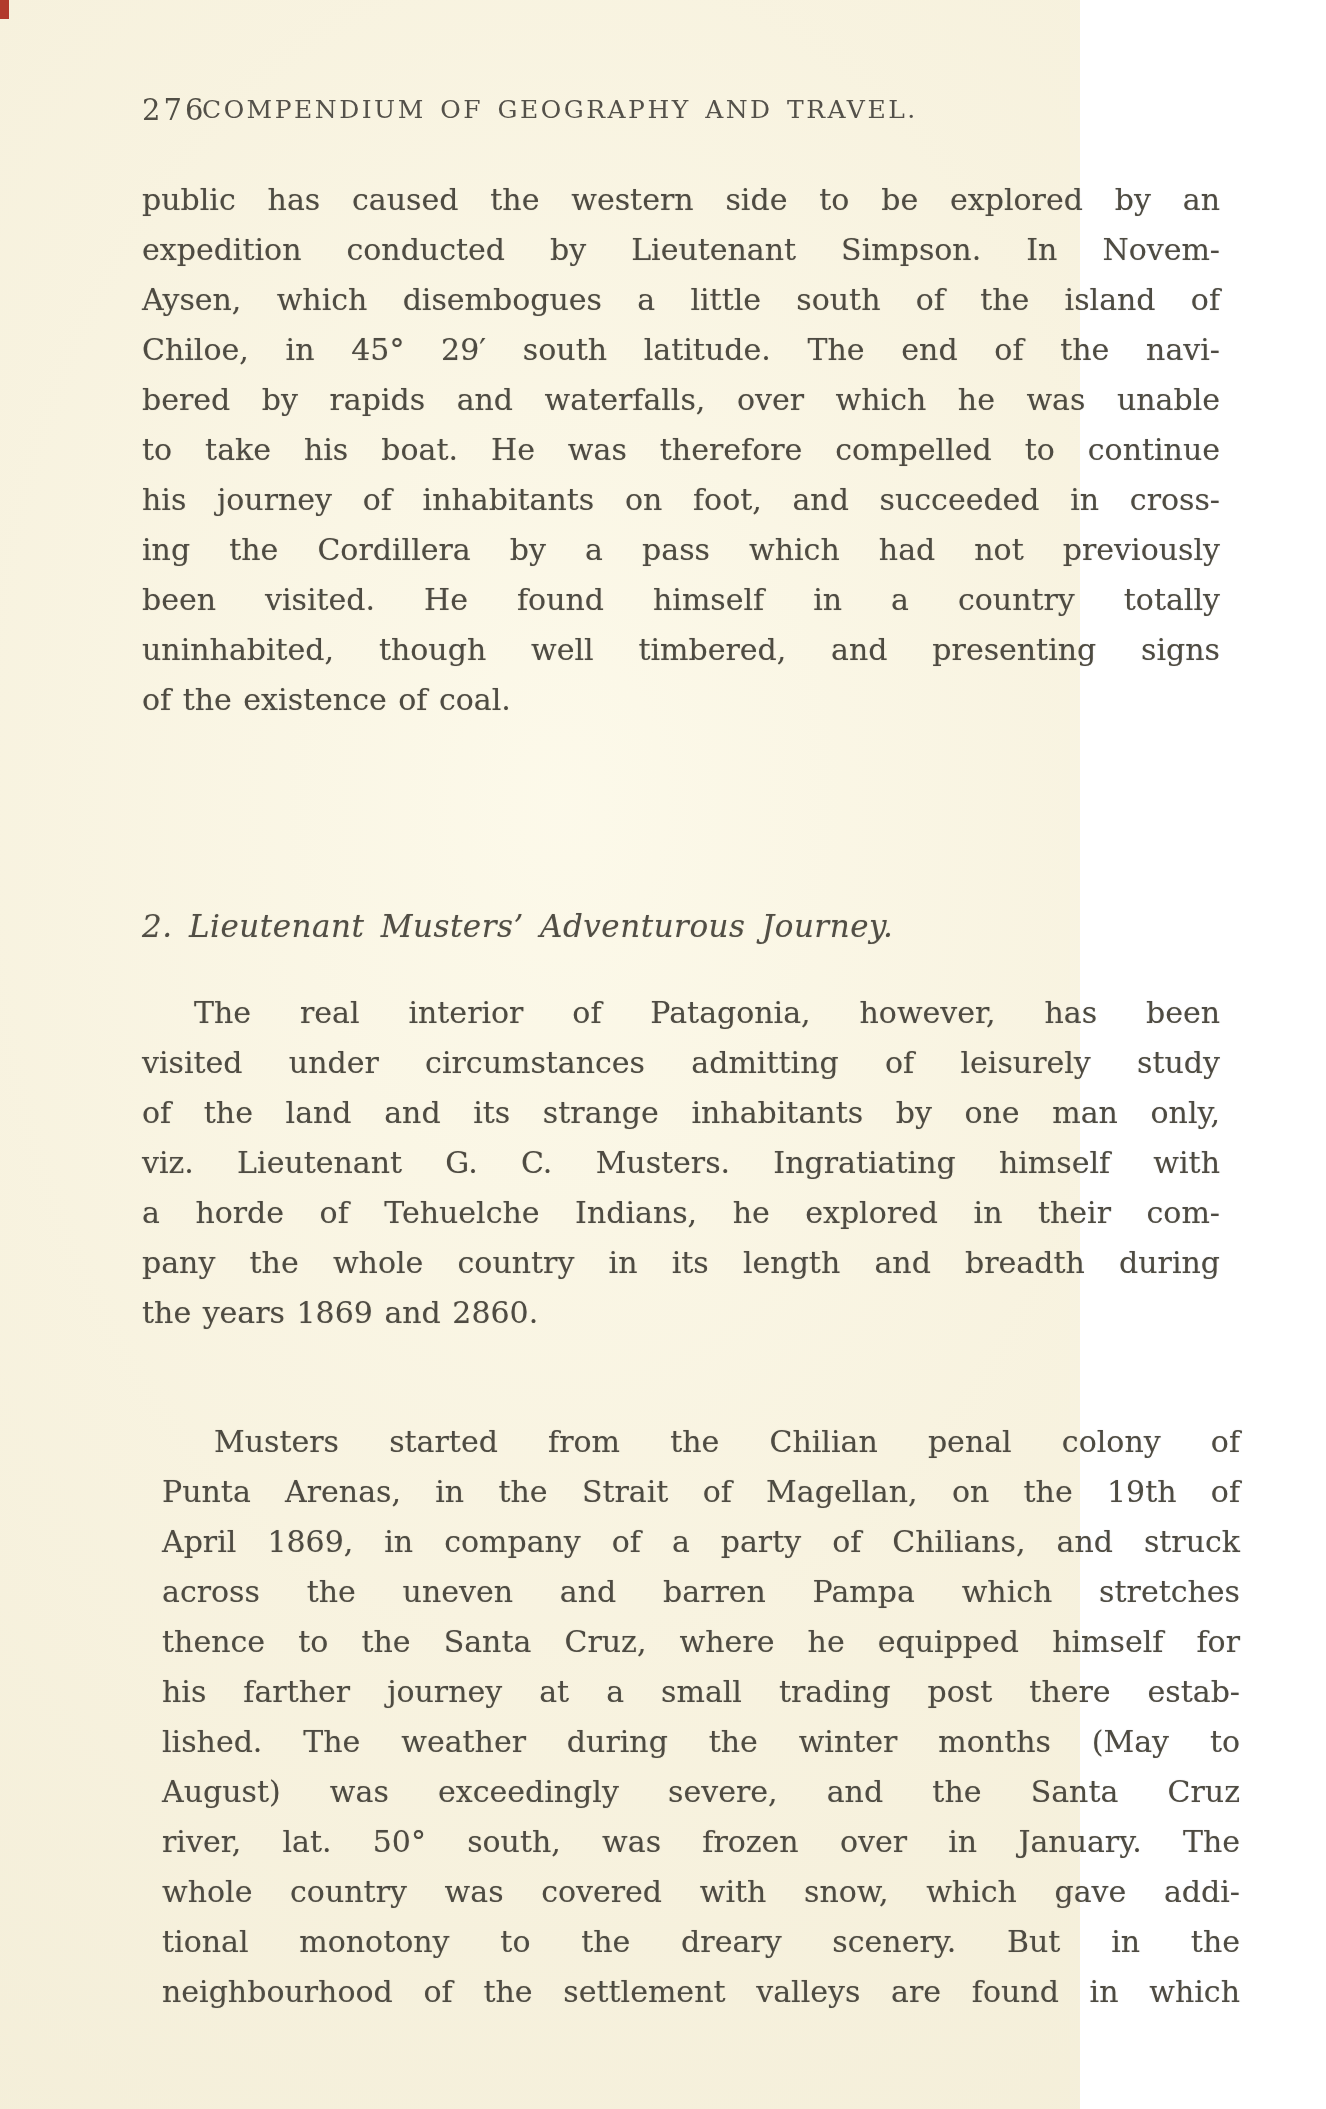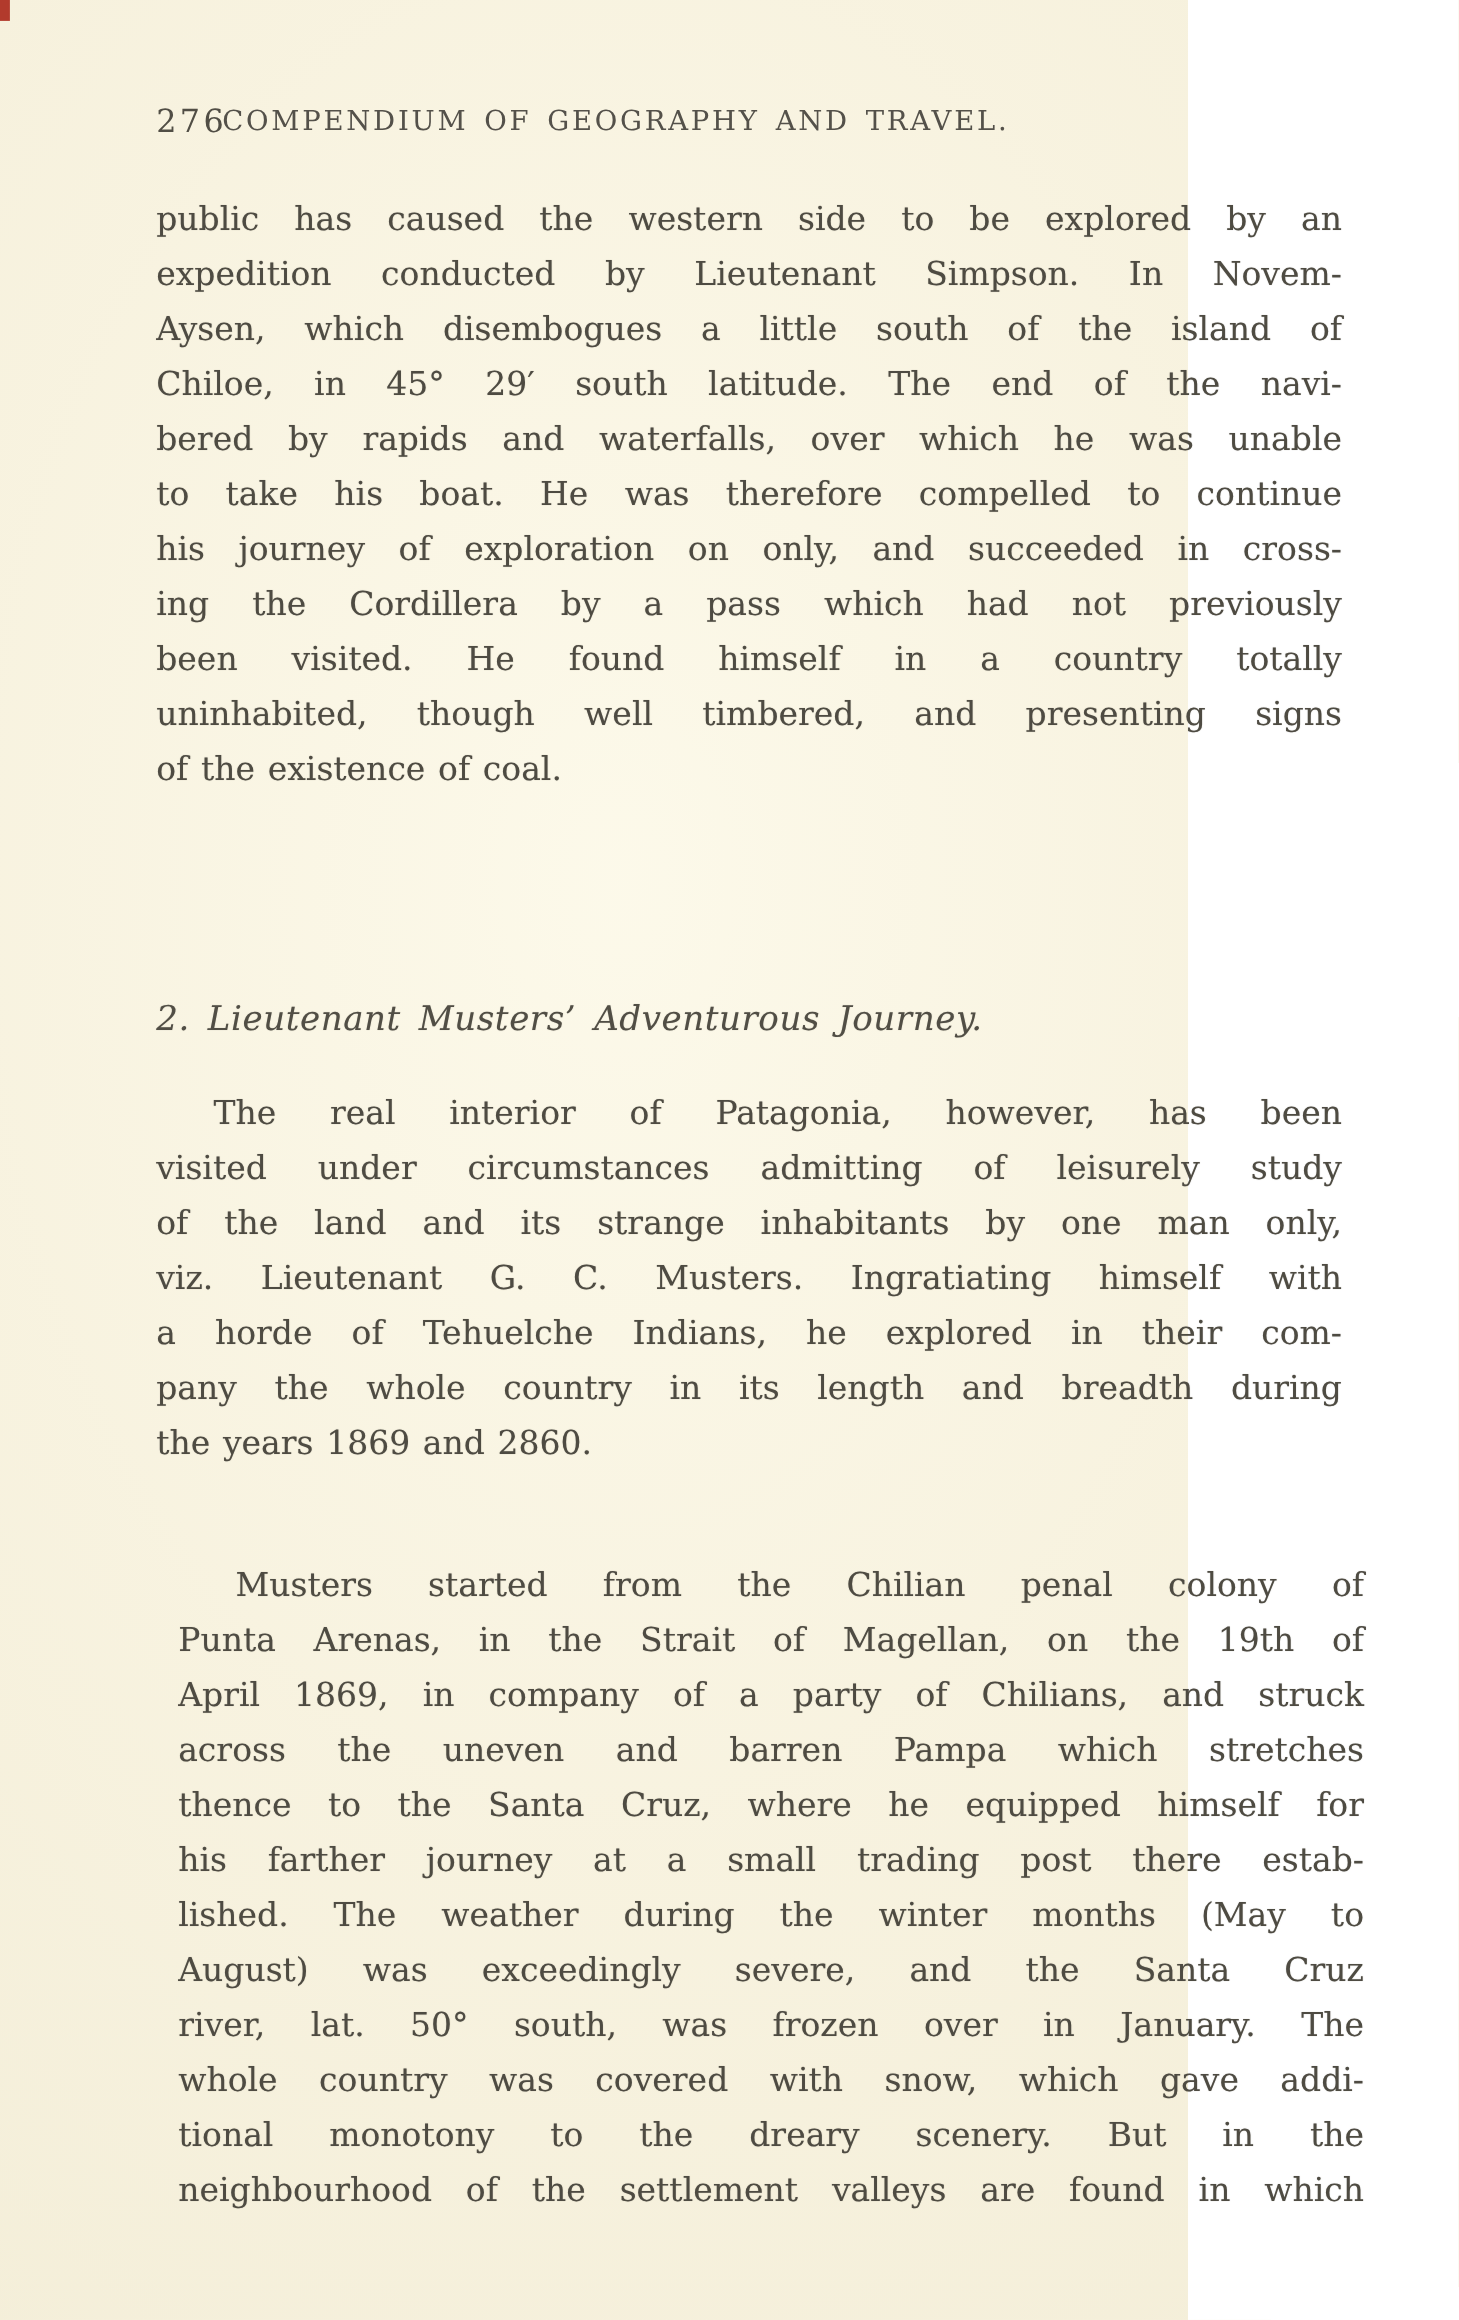--- a/index.html
+++ b/index.html
@@ -107,21 +107,21 @@
     <span class="running-title">COMPENDIUM OF GEOGRAPHY AND TRAVEL.</span>
   </div>
 
   <div id="para1" class="text-block">
       <div class="tline">public has caused the western side to be explored by an</div>
       <div class="tline">expedition conducted by Lieutenant Simpson.  In Novem-</div>
       <div class="tline">Aysen, which disembogues a little south of the island of</div>
       <div class="tline">Chiloe, in 45° 29′ south latitude.  The end of the navi-</div>
       <div class="tline">bered by rapids and waterfalls, over which he was unable</div>
       <div class="tline">to take his boat.  He was therefore compelled to continue</div>
-      <div class="tline">his journey of exploration on only, and succeeded in cross-</div>
+      <div class="tline">his journey of inhabitants on foot, and succeeded in cross-</div>
       <div class="tline">ing the Cordillera by a pass which had not previously</div>
       <div class="tline">been visited.  He found himself in a country totally</div>
       <div class="tline">uninhabited, though well timbered, and presenting signs</div>
       <div class="tline last-left">of the existence of coal.</div>
     </div>
 
   <div id="heading2">2. Lieutenant Musters’ Adventurous Journey.</div>
 
   <div id="para2" class="text-block indent-first">
       <div class="tline">The real interior of Patagonia, however, has been</div>

